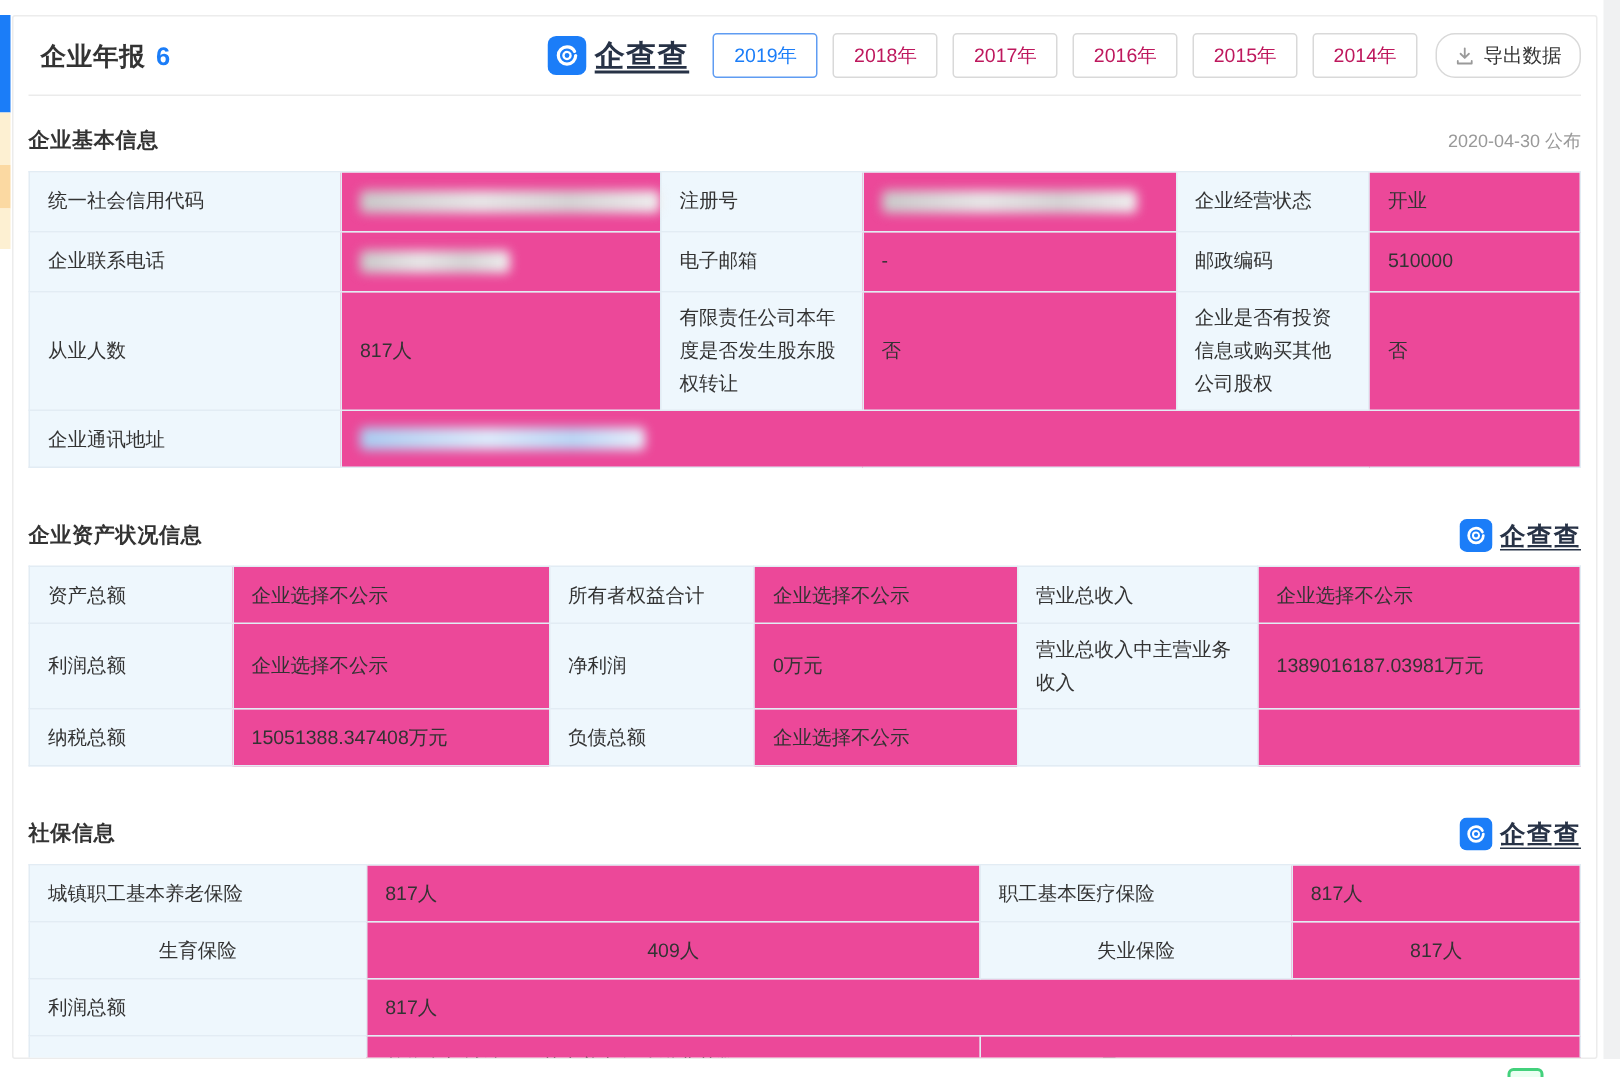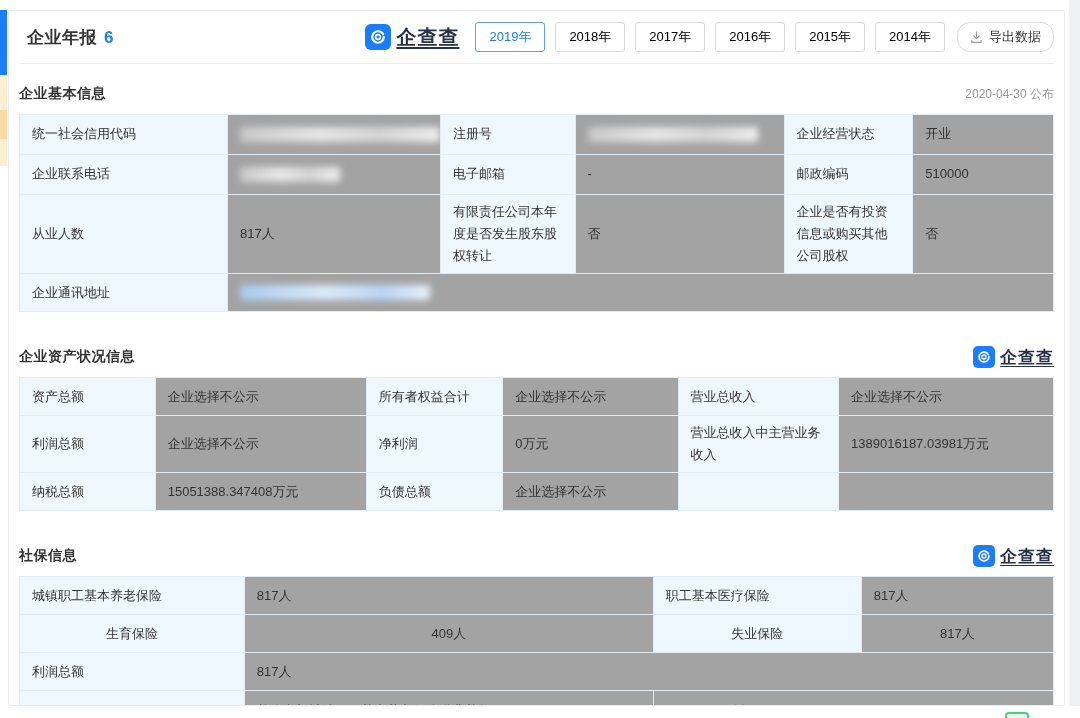--- a/index.html
+++ b/index.html
@@ -26,35 +26,35 @@
   }
   .card-header{display:flex;align-items:center;height:52px;border-bottom:1px solid #ebebeb}
   .page-title{font-size:17px;font-weight:bold;color:#333;padding-left:8px;letter-spacing:.5px}
   .page-title .count{color:#1b7df8;margin-left:7px}
   .brand{margin-left:auto;display:flex;align-items:center;gap:5px;white-space:nowrap}
   .brand-text{font-size:20px;font-weight:bold;color:#273246;letter-spacing:1px;
     text-decoration:underline;text-underline-offset:3px}
   .brand.small .brand-text{font-size:17px}
   .year-tabs{display:flex;margin-left:16px;gap:10px}
   .year-tab{padding:6px 13px;font-size:13px;border:1px solid #d9d9d9;background:#fff;
-    color:#000000;border-radius:3px;cursor:pointer;line-height:1.2;font-family:inherit}
+    color:#be185d;border-radius:3px;cursor:pointer;line-height:1.2;font-family:inherit}
   .year-tab.selected{color:#1b7df8;border-color:#5f9cf2}
   .export-btn{margin-left:12px;display:flex;align-items:center;gap:6px;padding:6px 12px;
     border:1px solid #d9d9d9;background:#fff;border-radius:13px;font-size:13px;color:#333;
     cursor:pointer;line-height:1.2;font-family:inherit;white-space:nowrap}
   
   .section{margin-top:18px}
   .section--gap{margin-top:33px}
   .section-head{display:flex;align-items:center;justify-content:space-between;min-height:24px}
   .section-title{font-size:14px;font-weight:bold;color:#333;letter-spacing:.5px}
   .section-meta{font-size:12px;color:#999}
   table.info-table{width:100%;border-collapse:collapse;table-layout:fixed;margin-top:8px}
   table.info-table td{
     border:1px solid #e2ecf4;font-size:13px;color:#333;
-    padding:6px 12px;vertical-align:middle;line-height:1.7;word-break:break-all;background:#a3a3a3}
+    padding:6px 12px;vertical-align:middle;line-height:1.7;word-break:break-all;background:#ec4899}
   td.cell-label{background:#eef7fd !important}
   
   .blob{height:15px;border-radius:3px;filter:blur(3.5px);
     background:linear-gradient(90deg,#c9c9c9,#e7e7e7 40%,#d4d4d4 70%,#efefef)}
   .blob.blue{background:linear-gradient(90deg,#a9cbf0,#dcebfb 45%,#b9d6f5 75%,#e8f1fc)}
 </style>
 </head>
 <body>
 
 <div class="edge-strip edge-blue"></div>

